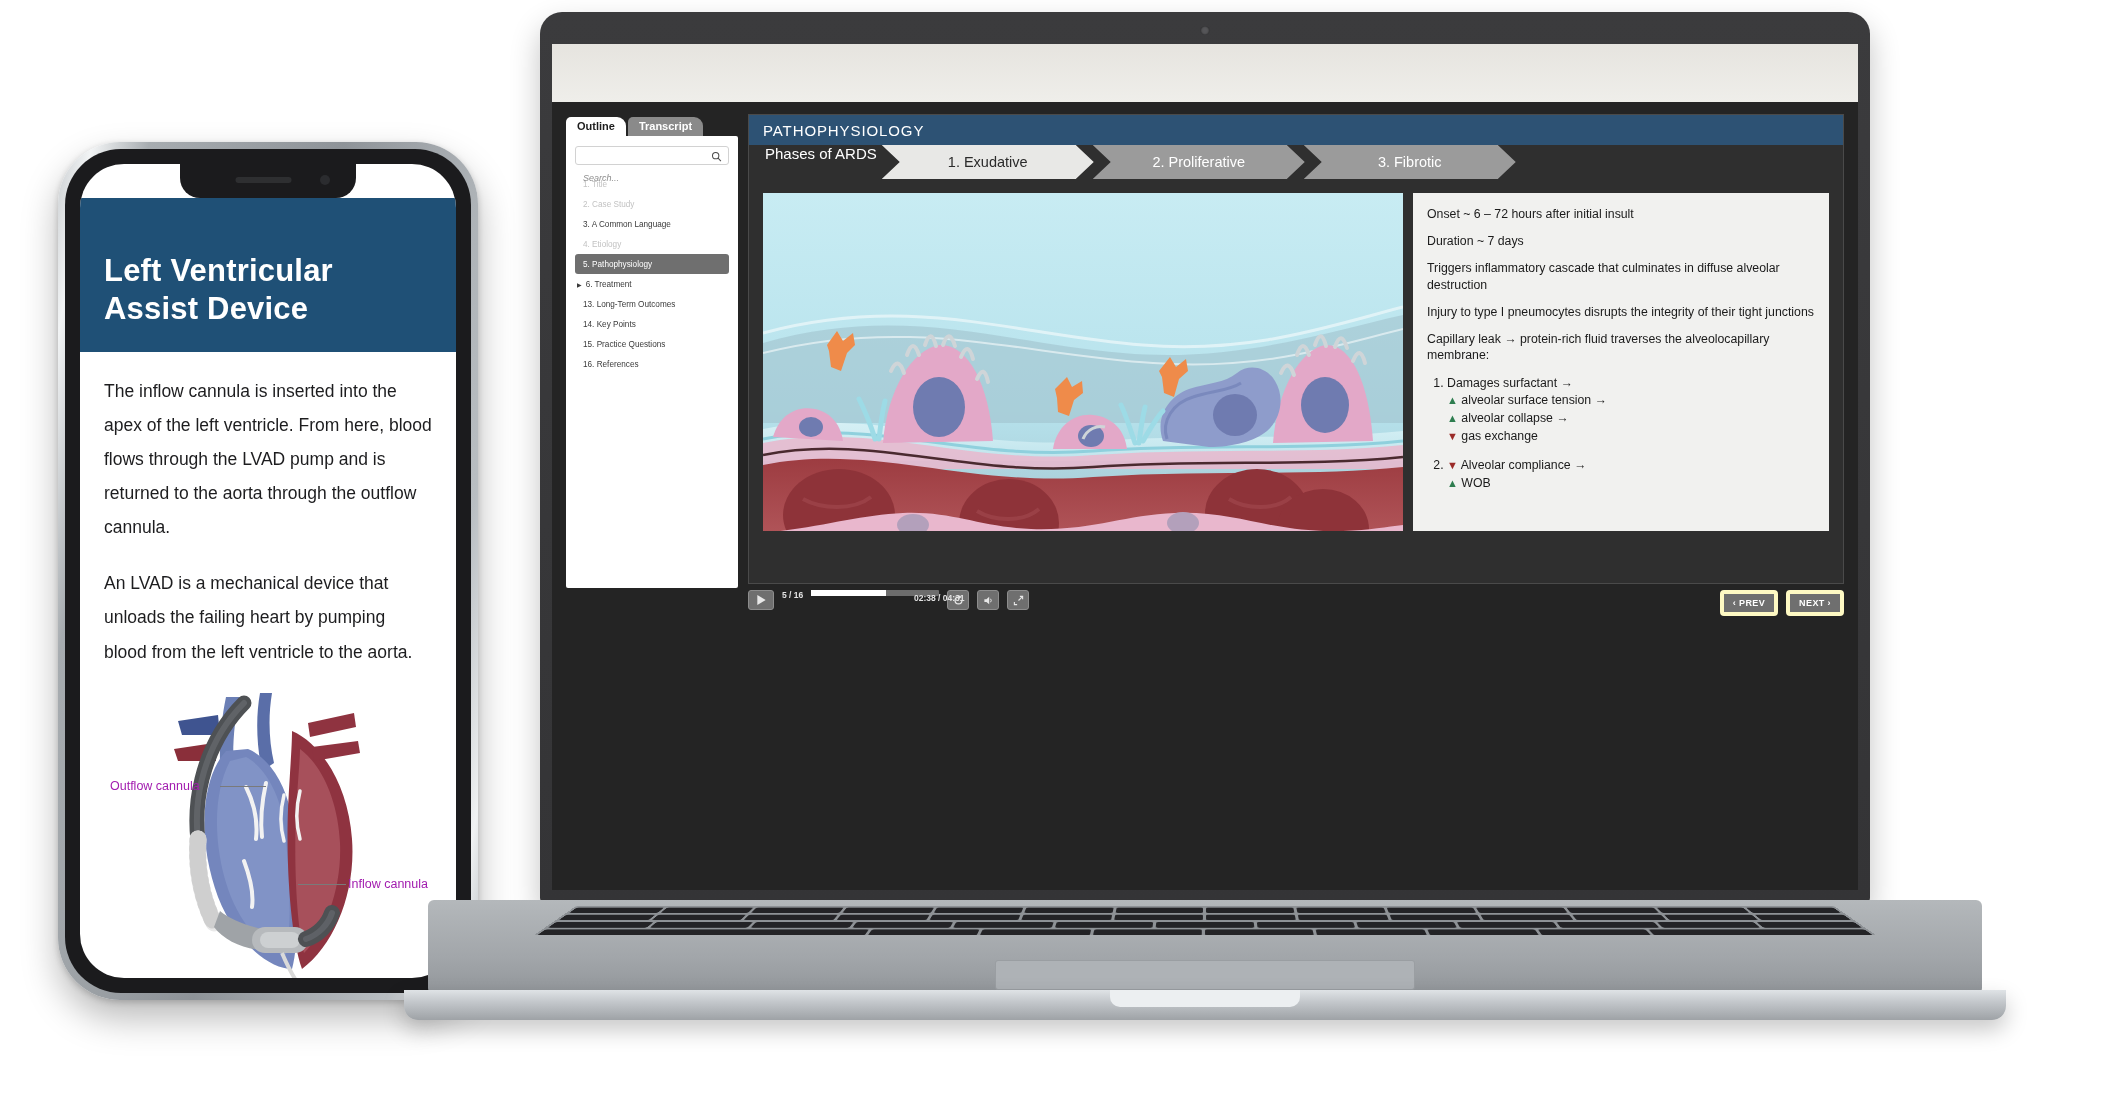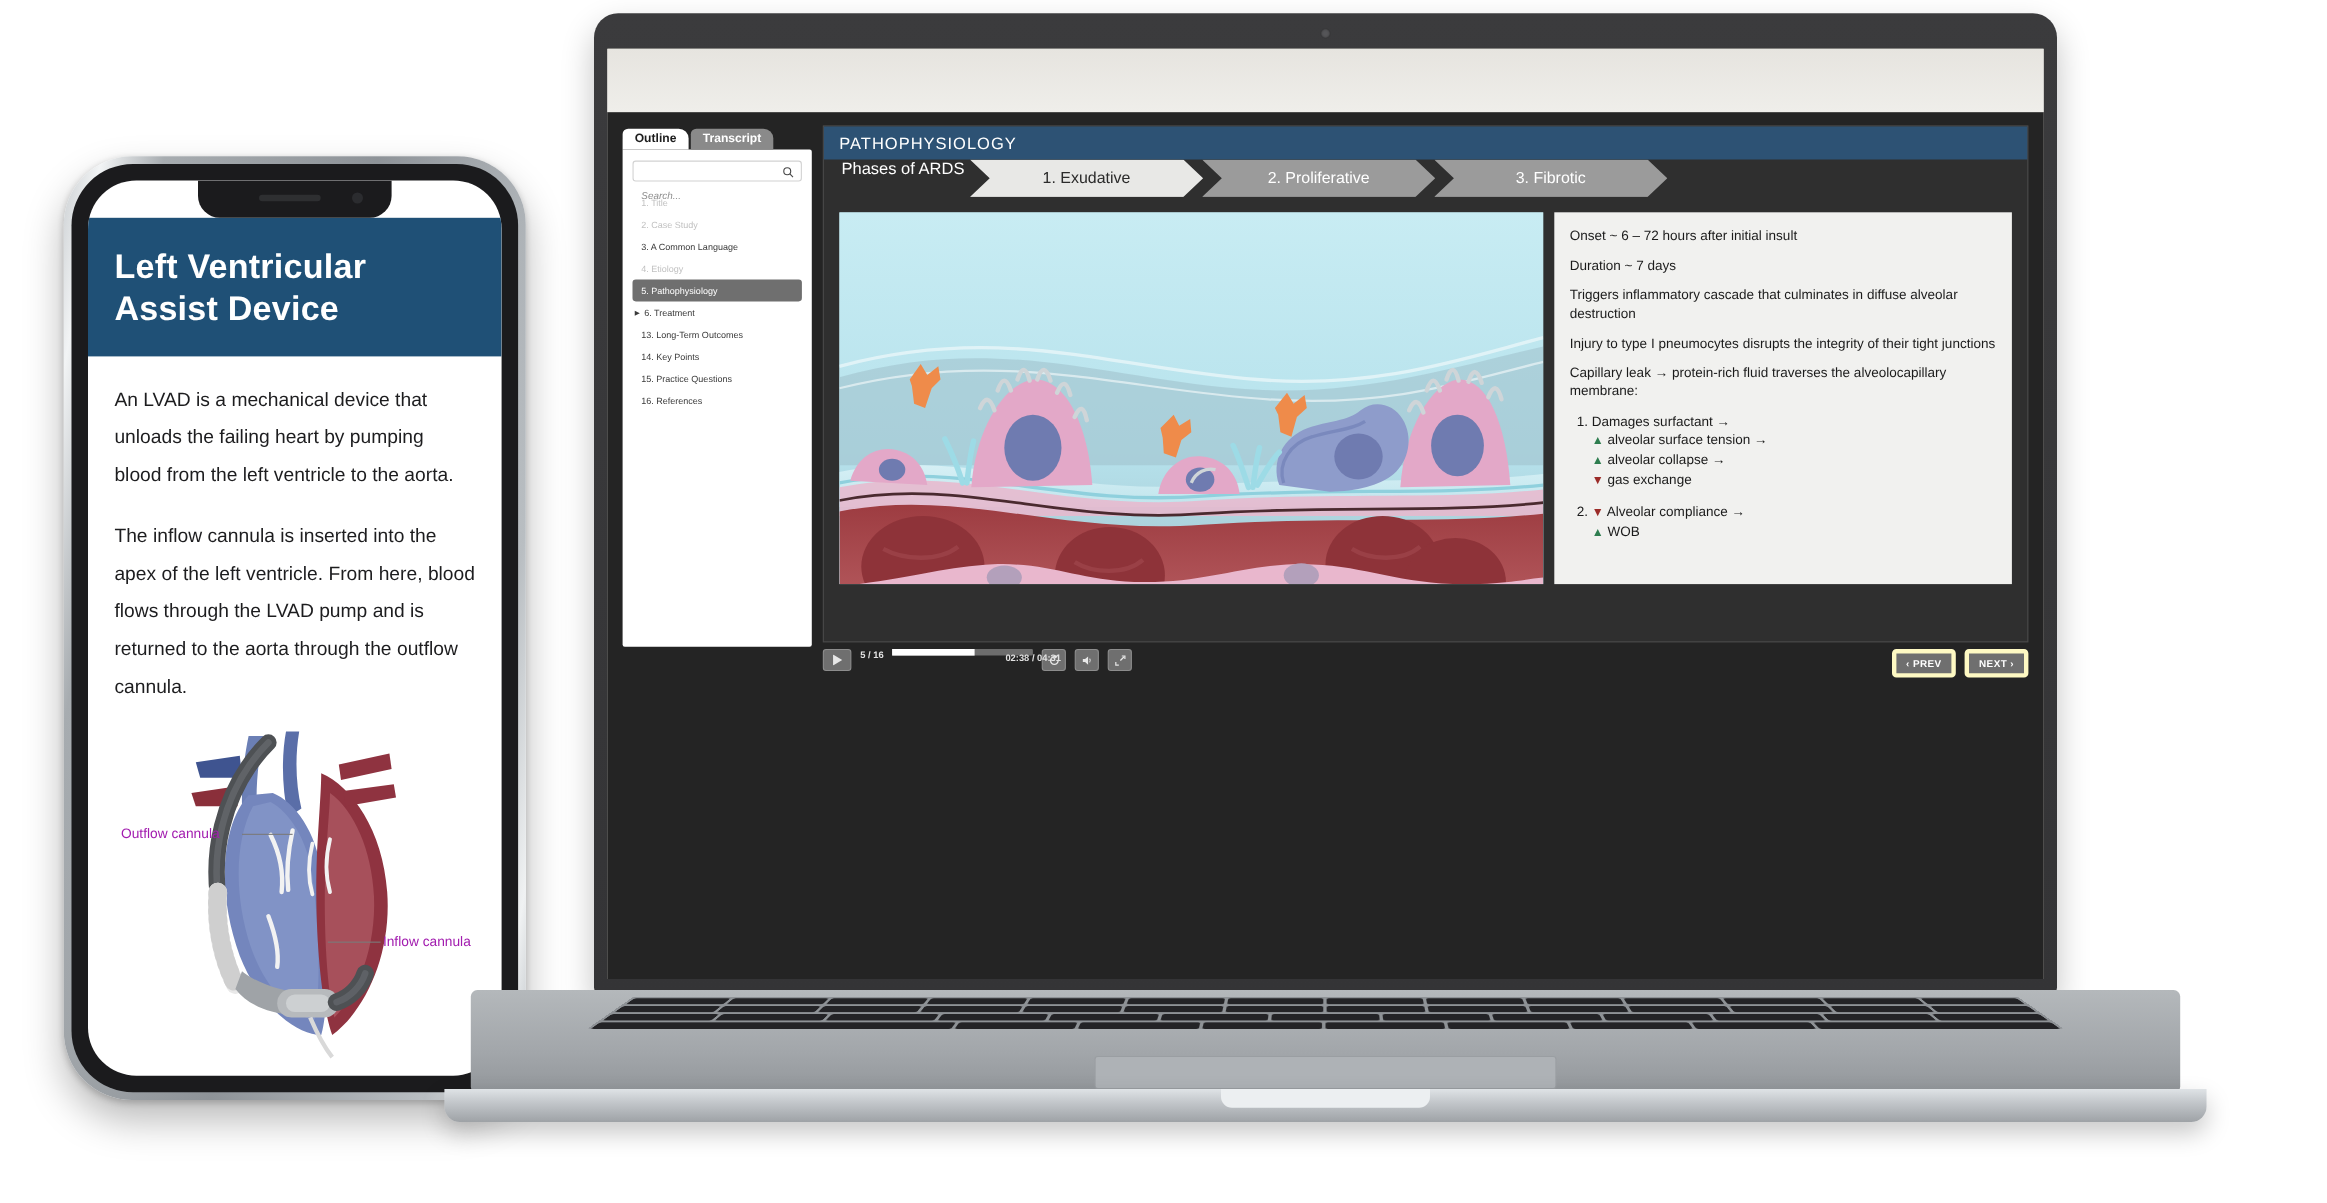--- a/index.html
+++ b/index.html
@@ -36,21 +36,21 @@
     position: absolute; left: 50%; top: 13px; transform: translateX(-58%);
     width: 56px; height: 6px; border-radius: 3px; background: #2e2f31;
   }
   .notch-cam {
     position: absolute; right: 26px; top: 11px;
     width: 10px; height: 10px; border-radius: 50%; background: #2b2c2f;
   }
   .phone-hdr {
     background: #1f5076; color: #fff; padding: 26px 24px 24px 24px;
   }
-  .phone-hdr h1 { font-size: 31px; line-height: 1.22; font-weight: 700; letter-spacing: .2px; }
+  .phone-hdr h1 { font-size: 31px; line-height: 1.22; font-weight: 700; letter-spacing: .2px; margin-top: 28px; }
   .phone-content { padding: 22px 24px 0 24px; }
   .phone-content p {
     font-size: 17.5px; line-height: 1.95; color: #1d1d1f; margin-bottom: 22px;
   }
   
   .heart-wrap { position: relative; width: 100%; height: 300px; margin-top: 6px; }
   .heart-label {
     position: absolute; font-size: 12.5px; color: #a21caf; white-space: nowrap;
   }
   .lbl-out { left: 6px; top: 88px; }
@@ -210,22 +210,22 @@
           <div class="notch-cam"></div>
         </div>
 
         <div style="height:34px"></div>
 
         <div class="phone-hdr">
           <h1>Left Ventricular Assist Device</h1>
         </div>
 
         <div class="phone-content">
+          <p>The inflow cannula is inserted into the apex of the left ventricle. From here, blood flows through the LVAD pump and is returned to the aorta through the outflow cannula.</p>
           <p>An LVAD is a mechanical device that unloads the failing heart by pumping blood from the left ventricle to the aorta.</p>
-          <p>The inflow cannula is inserted into the apex of the left ventricle. From here, blood flows through the LVAD pump and is returned to the aorta through the outflow cannula.</p>
 
           <div class="heart-wrap">
             <svg viewBox="0 0 330 300" width="330" height="300" style="position:absolute;left:18px;top:0;">
 
               <path d="M118 6 C112 30 110 56 112 84 L100 96 C96 70 98 34 104 6 Z" fill="#6b7fb5"></path>
               <path d="M150 2 C146 26 147 50 152 72 L140 80 C134 52 134 24 138 2 Z" fill="#5a6ea8"></path>
               <path d="M96 24 L56 30 L60 44 L98 44 Z" fill="#3f5490"></path>
               <path d="M92 52 L52 58 L56 70 L94 70 Z" fill="#8a2f3a"></path>
 
               <path d="M104 60 C80 86 74 146 96 206 C114 252 148 278 170 278

